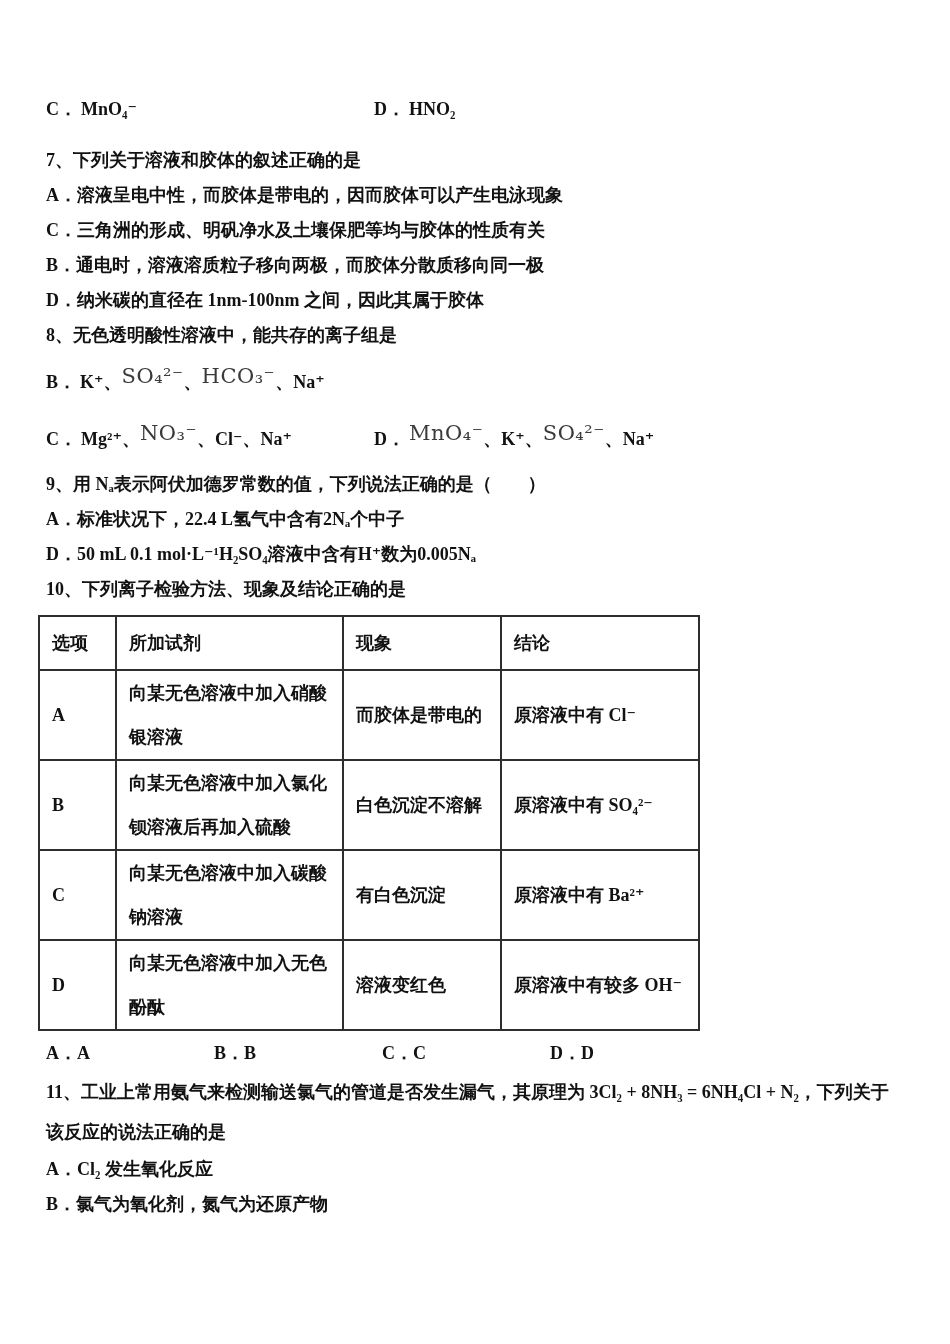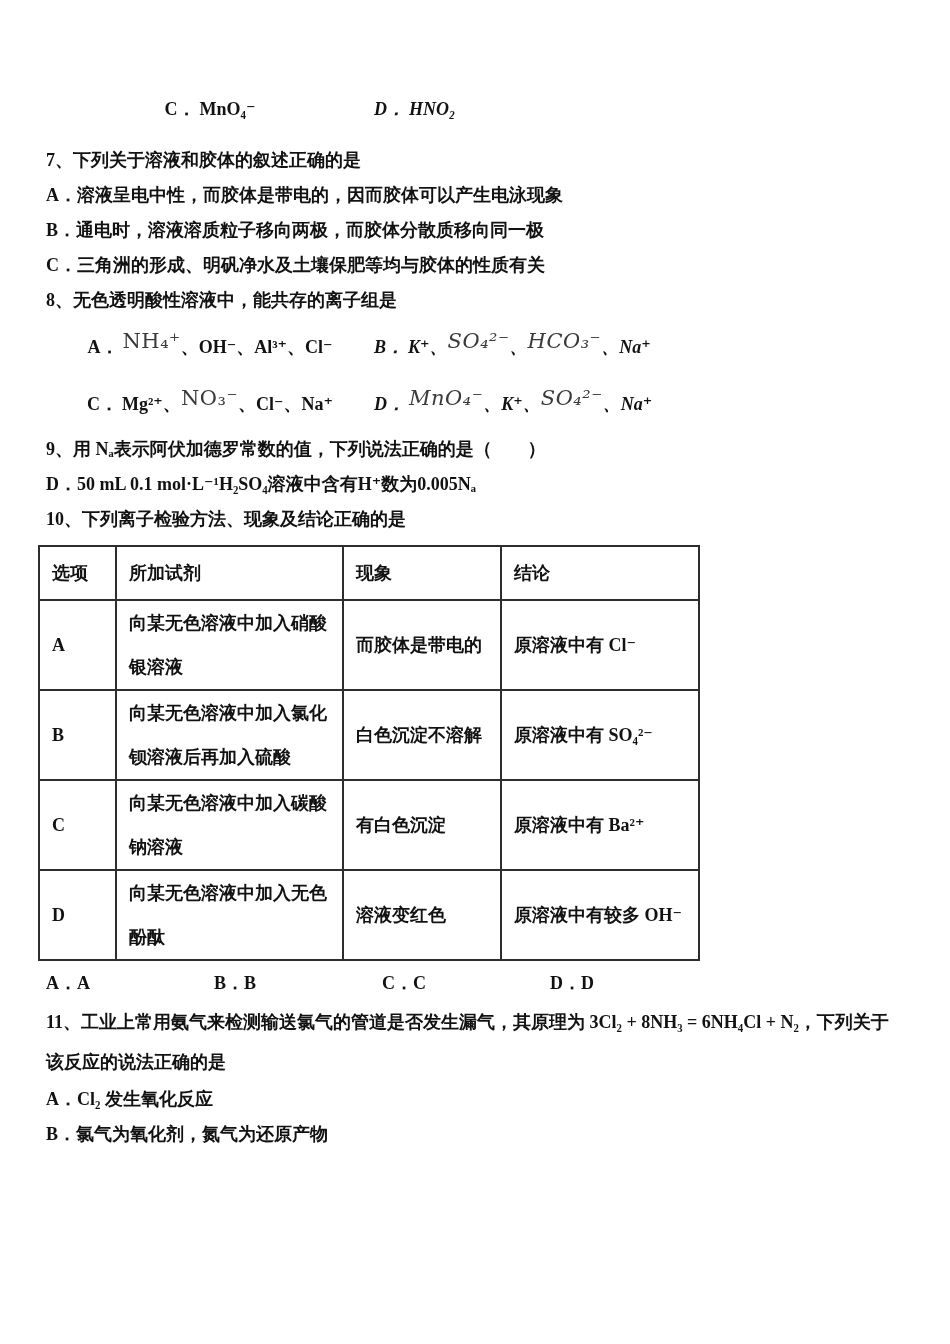--- a/index.html
+++ b/index.html
@@ -4,22 +4,22 @@
 <style>
   html,body{margin:0;padding:0;}
   body{
     width:950px;height:1344px;background:#ffffff;overflow:hidden;
     font-family:"Liberation Serif","DejaVu Serif",serif;
     font-weight:bold;color:#121212;
   }
   .page{padding:92px 40px 0 46px;box-sizing:border-box;}
   .line{font-size:18px;line-height:35px;white-space:nowrap;}
   .two-col{display:flex;}
-  .col1{width:328px;text-align:center;}
-  .col2{flex:1;font-style:italic;}
+  .col1{width:328px;}
+  .col2{flex:1;}
   .lbl{margin-right:4px;}
   
   .q8row{display:flex;height:57px;align-items:center;font-size:18px;}
   .formula{
     font-family:"DejaVu Serif",serif;font-weight:normal;color:#3a3a3a;
     font-size:21px;position:relative;top:-5px;letter-spacing:0.5px;
   }
   
   table.qtable{
     border-collapse:collapse;table-layout:fixed;width:660px;
@@ -49,42 +49,41 @@
     <div class="col1">
       <span class="lbl">C．</span><span>MnO₄⁻</span>
     </div>
     <div class="col2">
       <span class="lbl">D．</span><span>HNO₂</span>
     </div>
   </div>
 
   <div class="line" style="margin-top:16px">7、下列关于溶液和胶体的叙述正确的是</div>
   <div class="line">A．溶液呈电中性，而胶体是带电的，因而胶体可以产生电泳现象</div>
+  <div class="line">C．三角洲的形成、明矾净水及土壤保肥等均与胶体的性质有关</div>
   <div class="line">B．通电时，溶液溶质粒子移向两极，而胶体分散质移向同一极</div>
-  <div class="line">C．三角洲的形成、明矾净水及土壤保肥等均与胶体的性质有关</div>
+  <div class="line">D．纳米碳的直径在 1nm-100nm 之间，因此其属于胶体</div>
 
   <div class="line">8、无色透明酸性溶液中，能共存的离子组是</div>
   <div class="q8row">
-    <div class="col1">
-      <span class="lbl">A．</span><span class="formula">NH₄⁺</span><span>、OH⁻、Al³⁺、Cl⁻</span>
-    </div>
     <div class="col2">
       <span class="lbl">B．</span><span>K⁺、</span><span class="formula">SO₄²⁻</span><span>、</span><span class="formula">HCO₃⁻</span><span>、Na⁺</span>
     </div>
   </div>
   <div class="q8row">
     <div class="col1">
       <span class="lbl">C．</span><span>Mg²⁺、</span><span class="formula">NO₃⁻</span><span>、Cl⁻、Na⁺</span>
     </div>
     <div class="col2">
       <span class="lbl">D．</span><span class="formula">MnO₄⁻</span><span>、K⁺、</span><span class="formula">SO₄²⁻</span><span>、Na⁺</span>
     </div>
   </div>
 
   <div class="line">9、用 Nₐ表示阿伏加德罗常数的值，下列说法正确的是（　　）</div>
+  <div class="line">A．标准状况下，22.4 L氢气中含有2Nₐ个中子</div>
   <div class="line">D．50 mL 0.1 mol·L⁻¹H₂SO₄溶液中含有H⁺数为0.005Nₐ</div>
 
   <div class="line">10、下列离子检验方法、现象及结论正确的是</div>
 
   <table class="qtable">
     <colgroup>
         <col style="width:77px">
         <col style="width:227px">
         <col style="width:158px">
         <col style="width:198px">

